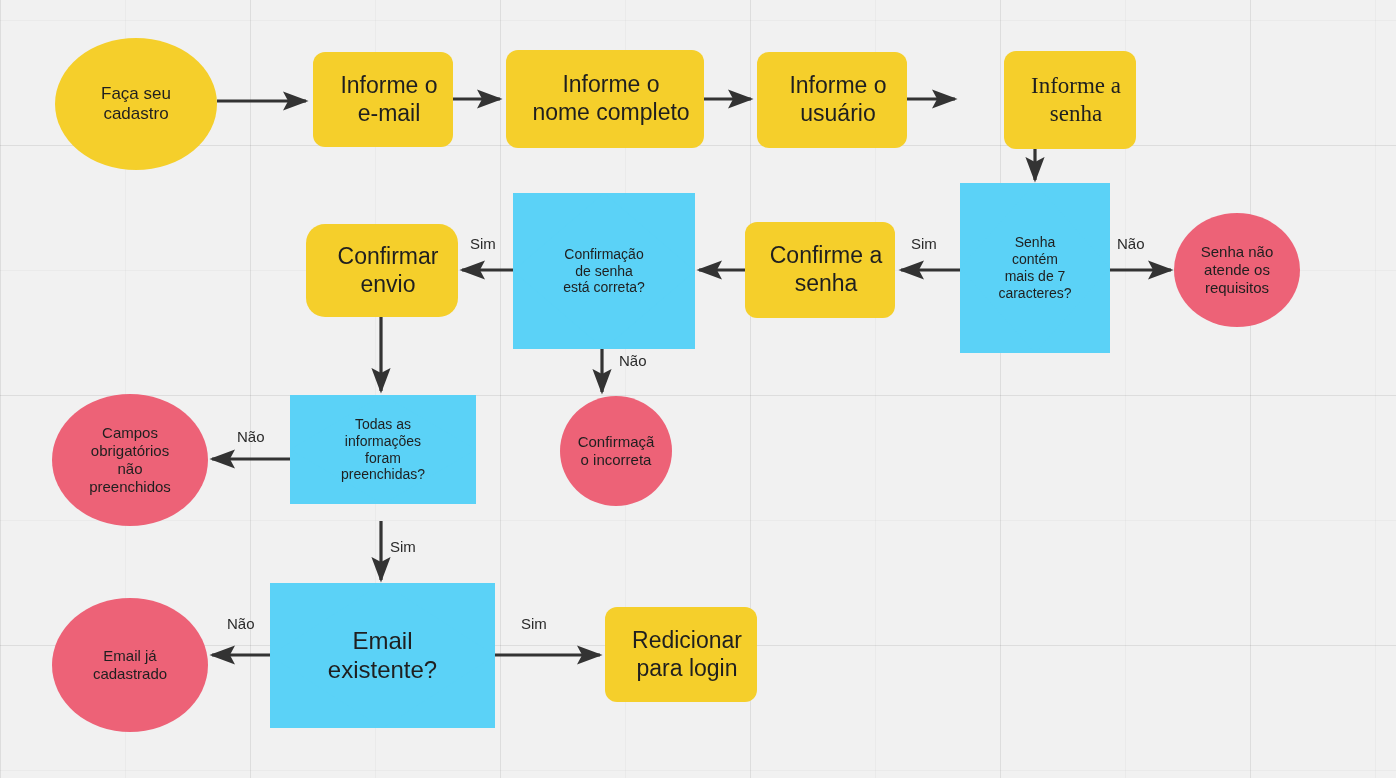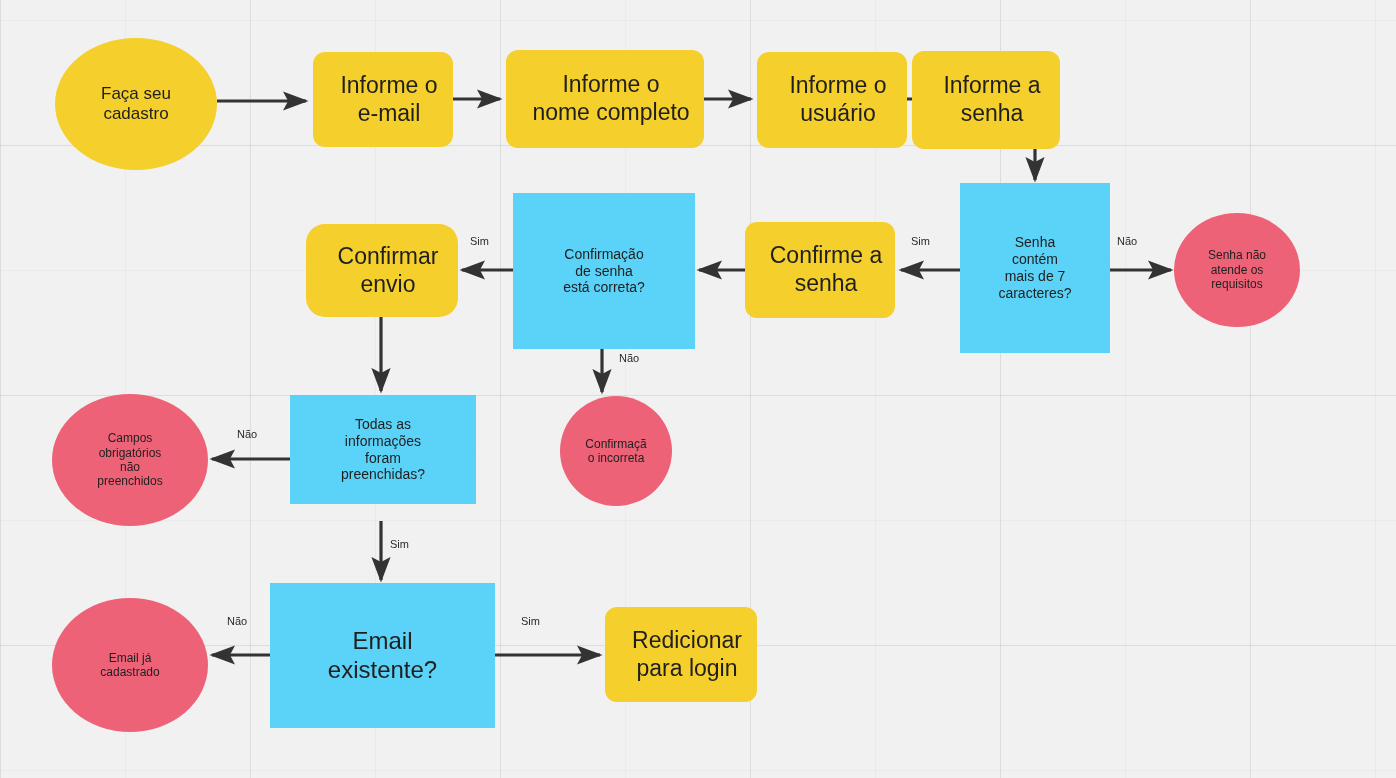--- a/index.html
+++ b/index.html
@@ -58,21 +58,21 @@
   }
   .n-circle {
     border-radius: 50%;
   }
   .n-start {
     background: #f5cf2b;
     font-size: 17px;
   }
   .n-error {
     background: #ed6277;
-    font-size: 12px;
+    font-size: 15px;
   }
   .n-diamond {
     background: #5bd2f7;
     font-size: 14px;
   }
   .diamond-shape {
     position: absolute;
     left: 0;
     top: 0;
     width: 100%;
@@ -81,21 +81,21 @@
     clip-path: polygon(50% 0%, 100% 50%, 50% 100%, 0% 50%);
     z-index: 0;
   }
   .n-diamond .lbl {
     position: relative;
     z-index: 1;
   }
   .n-diamond.big { font-size: 24px; }
   .edge-label {
     position: absolute;
-    font-size: 11px;
+    font-size: 15px;
     color: #2a2a2a;
     white-space: nowrap;
   }
 </style>
 </head>
 <body>
 
 <div id="canvas">
 
   <svg id="edges" viewBox="0 0 1396 778" width="1396" height="778" xmlns="http://www.w3.org/2000/svg">
@@ -133,21 +133,21 @@
 e-mail</span>
       </div>
       <div class="node n-rect" style="left: 506px; top: 50px; width: 198px; height: 98px;">
         <span class="lbl">Informe o
 nome completo</span>
       </div>
       <div class="node n-rect" style="left: 757px; top: 52px; width: 150px; height: 96px;">
         <span class="lbl">Informe o
 usuário</span>
       </div>
-      <div class="node n-rect" style="left: 912px; top: 51px; width: 148px; height: 98px;">
+      <div class="node n-rect" style="left: 1004px; top: 51px; width: 132px; height: 98px; font-family: Liberation Serif, serif;">
         <span class="lbl">Informe a
 senha</span>
       </div>
       <div class="node n-diamond" style="left: 960px; top: 183px; width: 150px; height: 170px;">
         <div class="diamond-shape"></div>
         <span class="lbl">Senha
 contém
 mais de 7
 caracteres?</span>
       </div>

